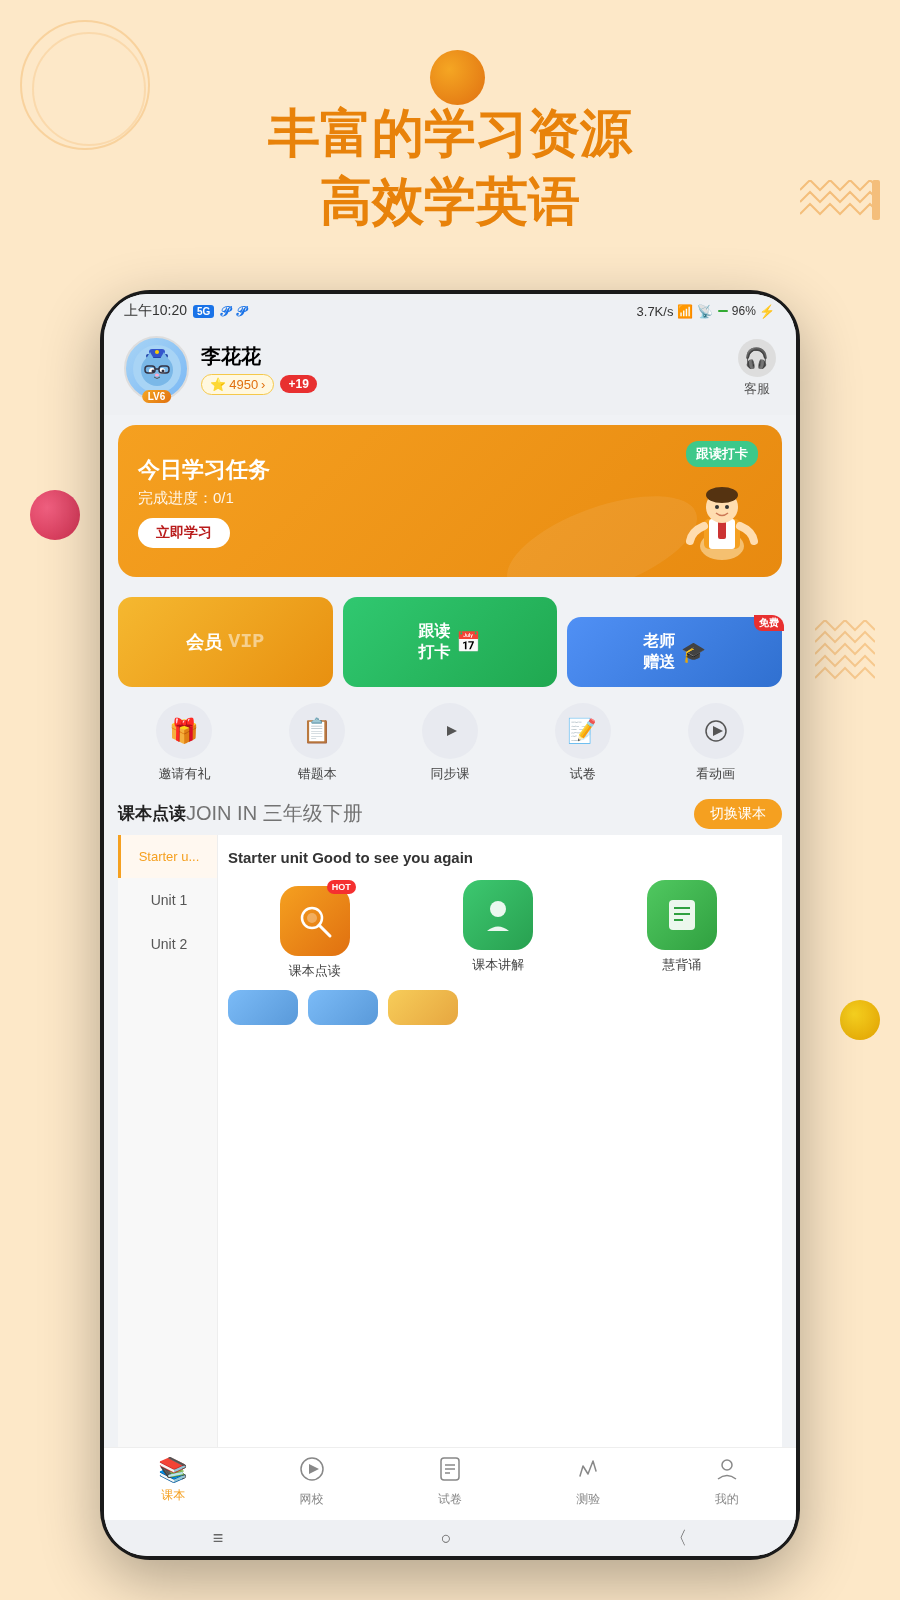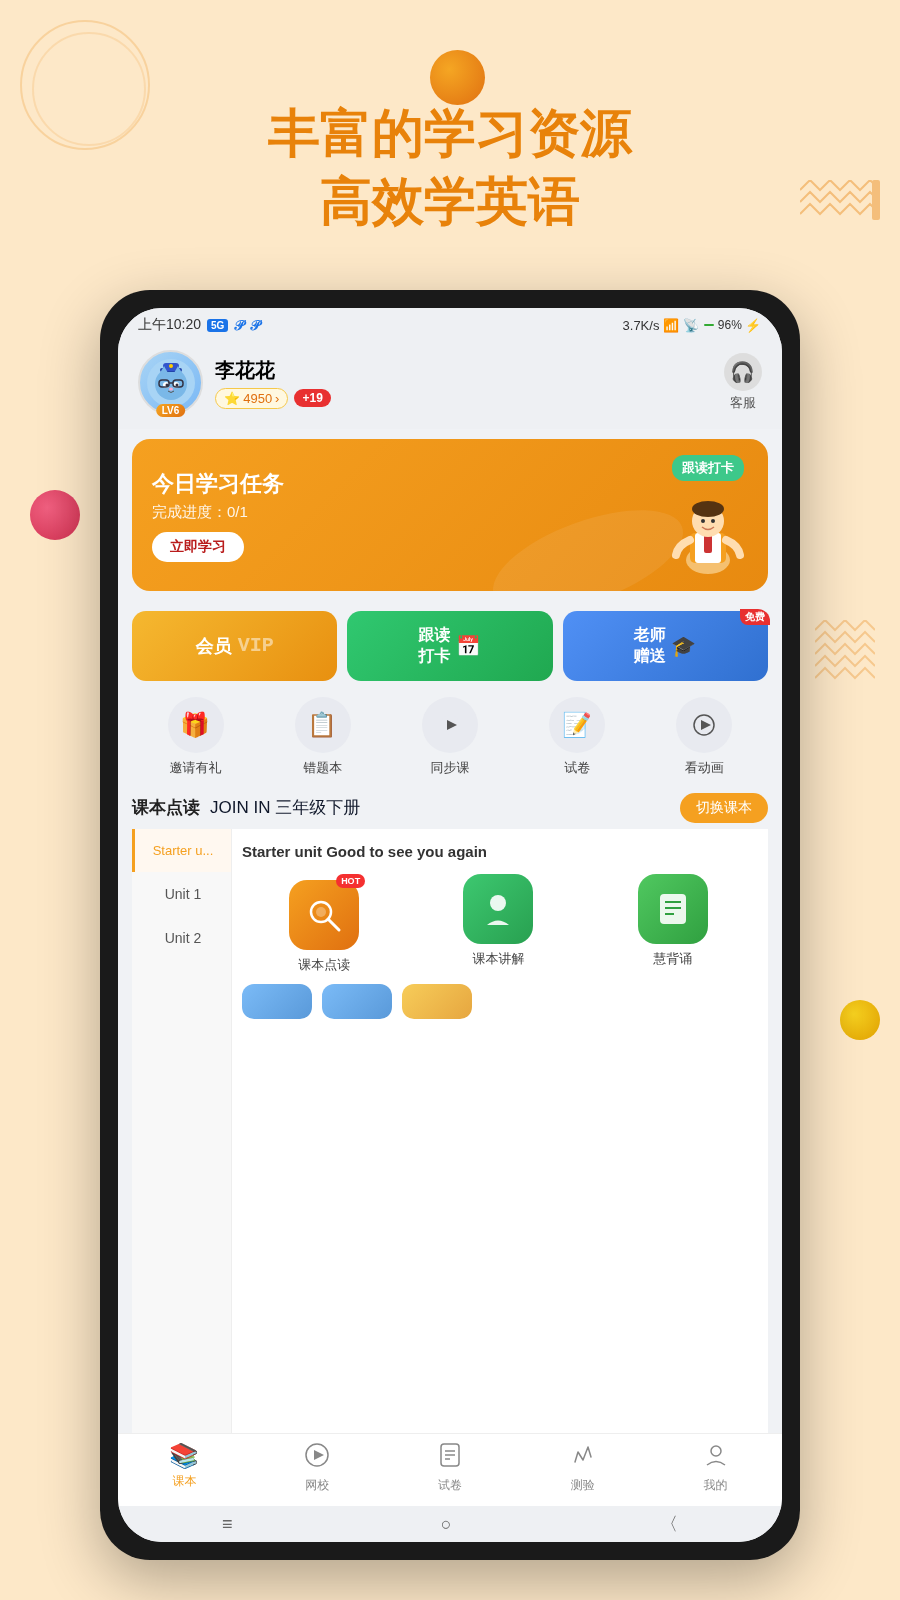--- a/index.html
+++ b/index.html
@@ -98,21 +98,21 @@
       left: 100px;
       width: 700px;
       height: 1270px;
       z-index: 2;
     }
     .phone-frame {
       width: 100%;
       height: 100%;
       background: #1a1a1a;
       border-radius: 50px;
-      padding: 18px;
+      padding: 4px;
       box-shadow: 0 20px 60px rgba(0,0,0,0.3);
     }
     .phone-screen {
       width: 100%;
       height: 100%;
       background: #f0f2f5;
       border-radius: 44px;
       overflow: hidden;
       display: flex;
       flex-direction: column;
@@ -287,20 +287,21 @@
       overflow: hidden;
     }
     .qa-reading {
       background: linear-gradient(135deg, #30c870, #20a850);
       color: white;
     }
     .qa-teacher {
       background: linear-gradient(135deg, #5090f5, #3070d0);
       color: white;
       position: relative;
+      margin-top: 20px;
     }
     .free-tag {
       position: absolute;
       top: -2px; right: -2px;
       background: #e83030;
       color: white;
       font-size: 10px;
       padding: 1px 5px;
       border-radius: 0 12px 0 8px;
     }
@@ -327,21 +328,21 @@
 
     
     .textbook-header {
       margin: 10px 14px 6px;
       display: flex;
       align-items: center;
       justify-content: space-between;
       flex-shrink: 0;
     }
     .textbook-title { font-size: 17px; font-weight: bold; color: #222; }
-    .textbook-name { font-size: 17px; color: #0f172a; margin-left: 10px; }
+    .textbook-name { font-size: 20px; color: #737373; margin-left: 0; }
     .switch-btn {
       background: #f5a020;
       color: white;
       border: none;
       border-radius: 18px;
       padding: 6px 16px;
       font-size: 14px;
       cursor: pointer;
     }
 

